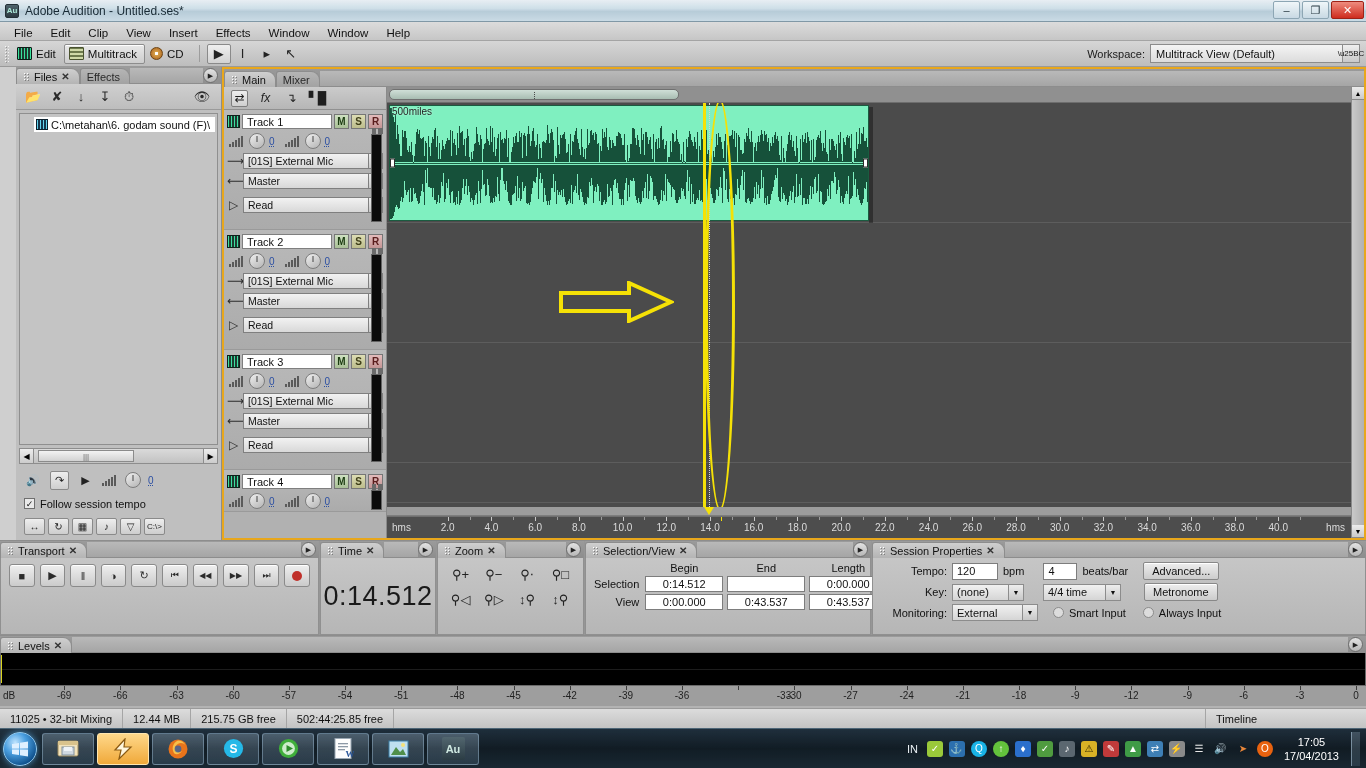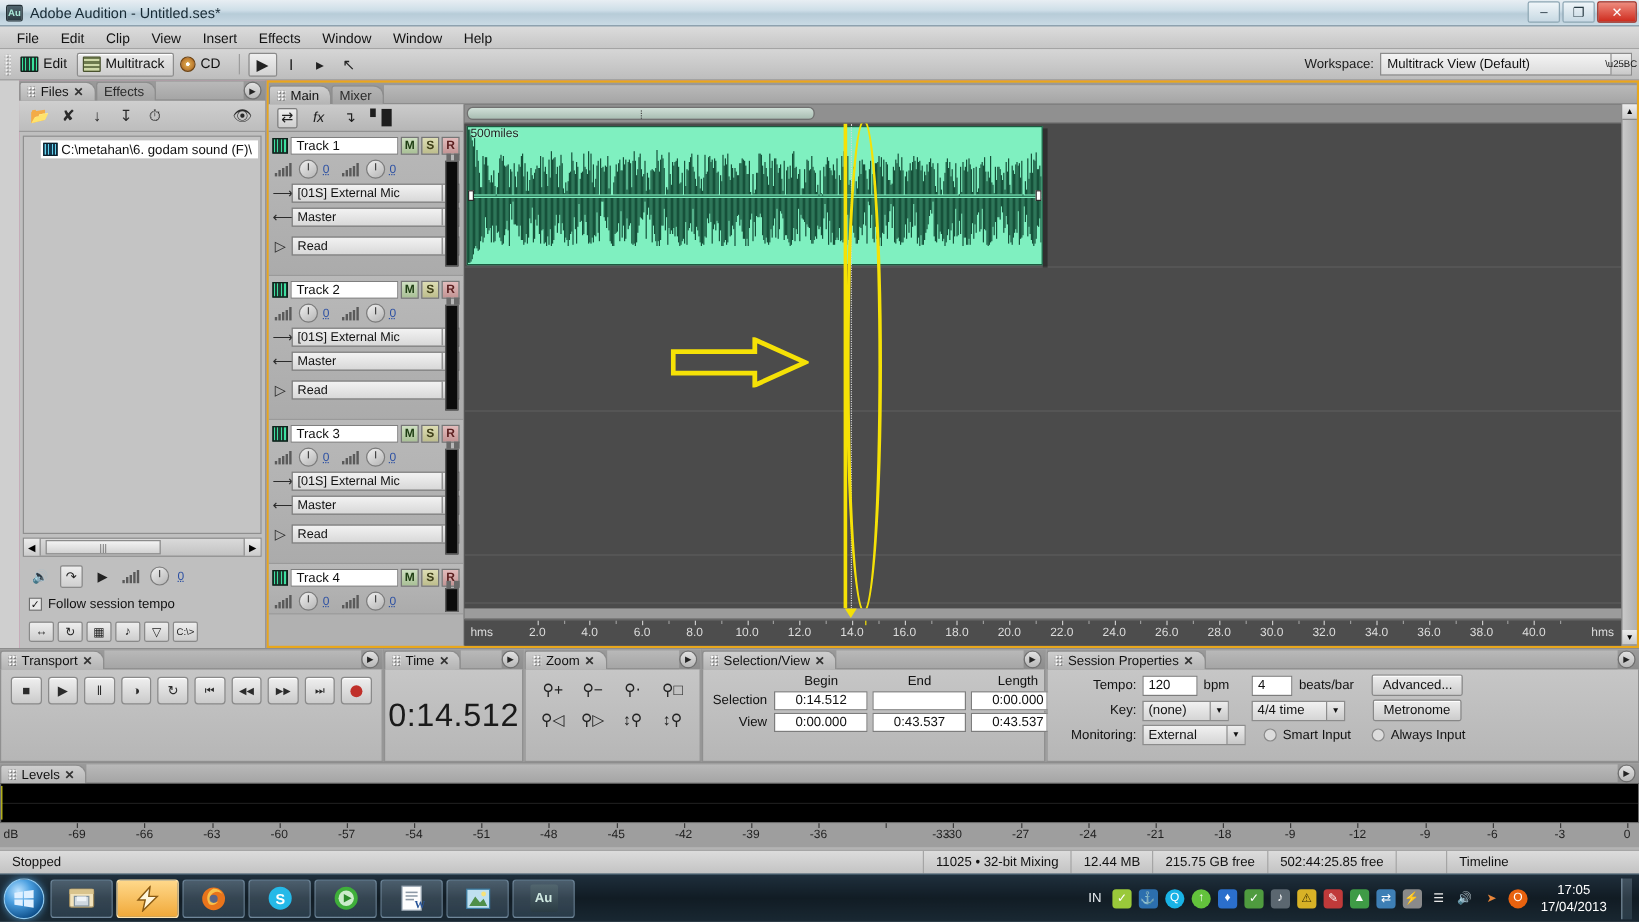--- a/index.html
+++ b/index.html
@@ -1973,21 +1973,20 @@
           <div class="lt" style="left: 1243.67px;"></div>
           <div class="ll" style="left: 1243.67px;">-6</div>
           <div class="lt" style="left: 1299.83px;"></div>
           <div class="ll" style="left: 1299.83px;">-3</div>
           <div class="lt" style="left: 1356px;"></div>
           <div class="ll" style="left: 1356px;">0</div>
         </div>
     </div>
 
     <div class="statusbar">
-      <div class="st-cell first">Stopped</div>
       <div class="st-cell">11025 • 32-bit Mixing</div>
       <div class="st-cell">12.44 MB</div>
       <div class="st-cell">215.75 GB free</div>
       <div class="st-cell">502:44:25.85 free</div>
       <div class="st-cell blank"></div>
       <div class="st-cell" style="border-right:none;width:160px;">Timeline</div>
     </div>
   </div>
 
   <div class="taskbar">

